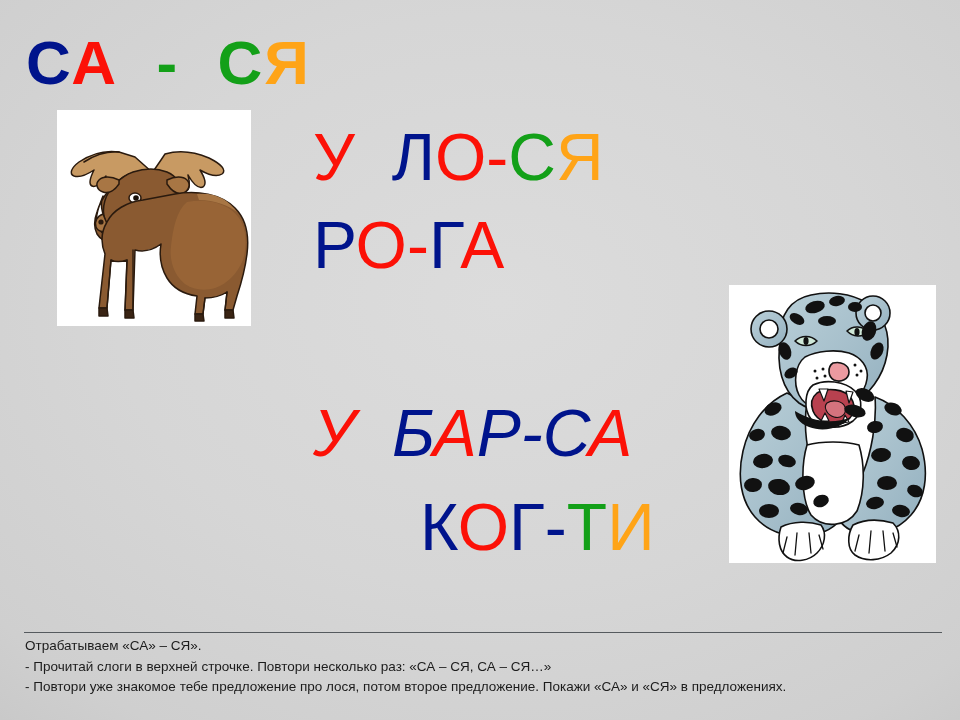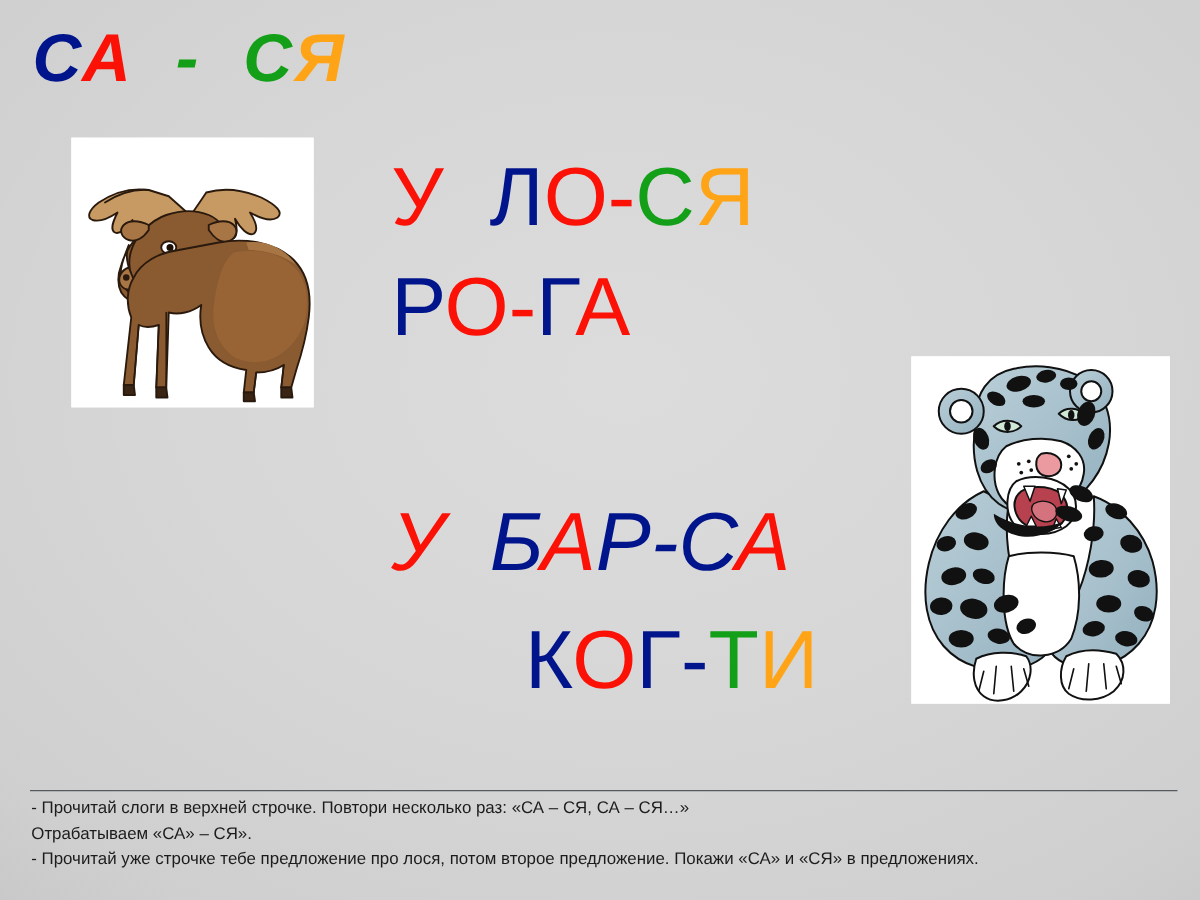--- a/index.html
+++ b/index.html
@@ -18,27 +18,26 @@
     height: 720px;
     background: #d3d3d3;
     background-image: radial-gradient(ellipse 95% 95% at 52% 42%, #dcdcdc 0%, #d6d6d6 42%, #cfcfcf 72%, #bebebe 100%);
     overflow: hidden;
   }
 
   
   #heading {
     position: absolute;
     left: 26px;
-    top: 20px;
-    font-size: 54px;
+    top: 32px;
+    font-size: 62px;
     font-weight: bold;
     letter-spacing: 2px;
     line-height: 1;
     white-space: pre;
-    font-style: italic;
   }
 
   
   .wordline {
     position: absolute;
     font-size: 66px;
     font-weight: normal;
     line-height: 1;
     white-space: pre;
   }
@@ -284,18 +283,18 @@
 
         <path d="M124 240 C118 250 118 264 126 270 C136 277 152 276 162 268
                  C172 259 172 246 164 238 C150 234 136 234 124 240Z" fill="#ffffff"></path>
         <path d="M130 250 L126 266 M142 246 L140 268 M154 246 L156 266 M164 248 L168 262" fill="none" stroke-width="1.3"></path>
       </g>
     </svg>
   </div>
 
   <div id="notes-rule"></div>
   <div id="notes">
+    <div>Отрабатываем «СА» – СЯ».</div>
     <div>- Прочитай слоги  в верхней  строчке. Повтори несколько раз:  «СА – СЯ, СА – СЯ…»</div>
-    <div>Отрабатываем «СА» – СЯ».</div>
-    <div>- Прочитай уже  строчке тебе предложение  про лося, потом второе предложение.  Покажи  «СА» и «СЯ» в предложениях.</div>
+    <div>- Повтори уже  знакомое тебе предложение  про лося, потом второе предложение.  Покажи  «СА» и «СЯ» в предложениях.</div>
   </div>
 
 </div>
 
 </body></html>

